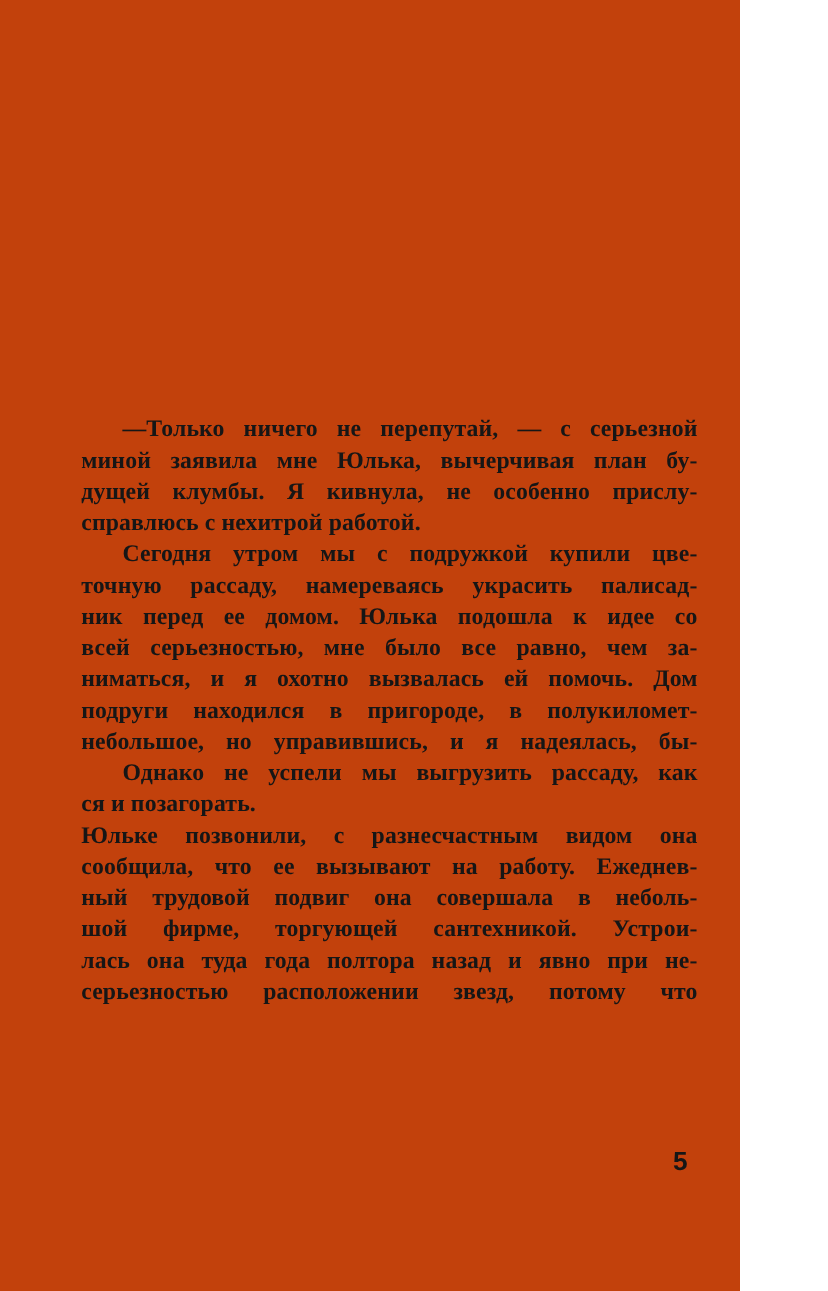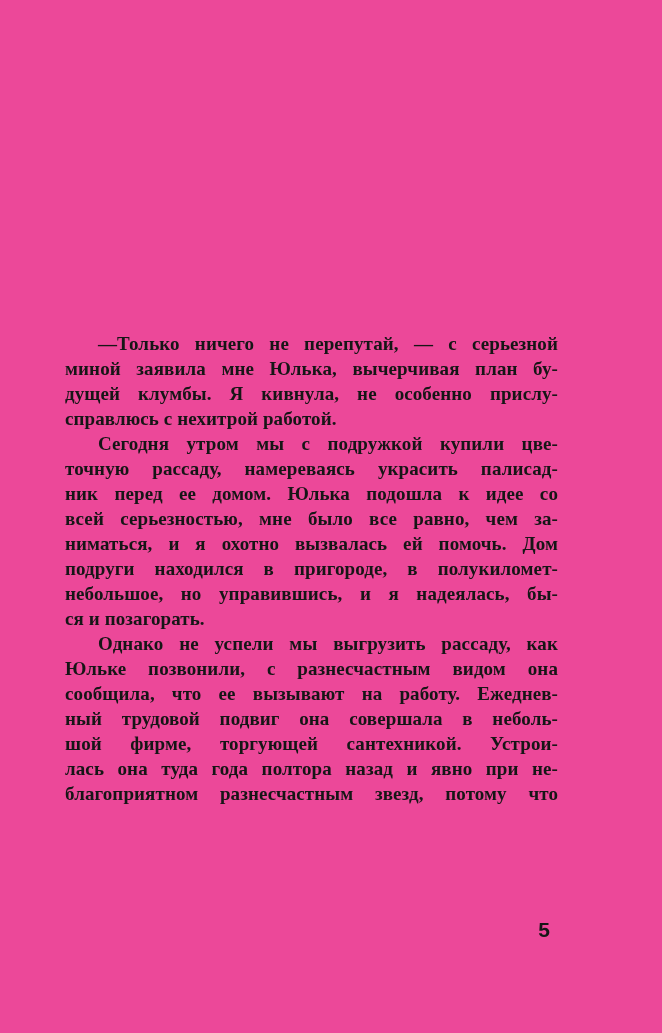--- a/index.html
+++ b/index.html
@@ -2,23 +2,23 @@
 <html><head>
 <meta charset="utf-8">
 <style>
   html, body {
     margin: 0;
     padding: 0;
     background: #ffffff;
   }
   .page {
     position: relative;
-    width: 662px;
+    width: 592px;
     height: 1033px;
-    background: #ec4899;
+    background: #c2410c;
     overflow: hidden;
     font-family: "Liberation Serif", "DejaVu Serif", serif;
   }
   .text-block {
     position: absolute;
     left: 65px;
     top: 331px;
     width: 493px;
     font-size: 19px;
     font-weight: 600;
@@ -60,23 +60,23 @@
       <div class="line">миной заявила мне Юлька, вычерчивая план бу-</div>
       <div class="line">дущей клумбы. Я кивнула, не особенно прислу-</div>
       <div class="line para-end">справлюсь с нехитрой работой.</div>
       <div class="line first">Сегодня утром мы с подружкой купили цве-</div>
       <div class="line">точную рассаду, намереваясь украсить палисад-</div>
       <div class="line">ник перед ее домом. Юлька подошла к идее со</div>
       <div class="line">всей серьезностью, мне было все равно, чем за-</div>
       <div class="line">ниматься, и я охотно вызвалась ей помочь. Дом</div>
       <div class="line">подруги находился в пригороде, в полукиломет-</div>
       <div class="line">небольшое, но управившись, и я надеялась, бы-</div>
+      <div class="line first">Однако не успели мы выгрузить рассаду, как</div>
       <div class="line para-end">ся и позагорать.</div>
-      <div class="line first">Однако не успели мы выгрузить рассаду, как</div>
       <div class="line">Юльке позвонили, с разнесчастным видом она</div>
       <div class="line">сообщила, что ее вызывают на работу. Ежеднев-</div>
       <div class="line">ный трудовой подвиг она совершала в неболь-</div>
       <div class="line">шой фирме, торгующей сантехникой. Устрои-</div>
       <div class="line">лась она туда года полтора назад и явно при не-</div>
-      <div class="line">благоприятном разнесчастным звезд, потому что</div>
+      <div class="line">серьезностью расположении звезд, потому что</div>
     </div>
   <div class="folio">5</div>
 </div>
 
 </body></html>

